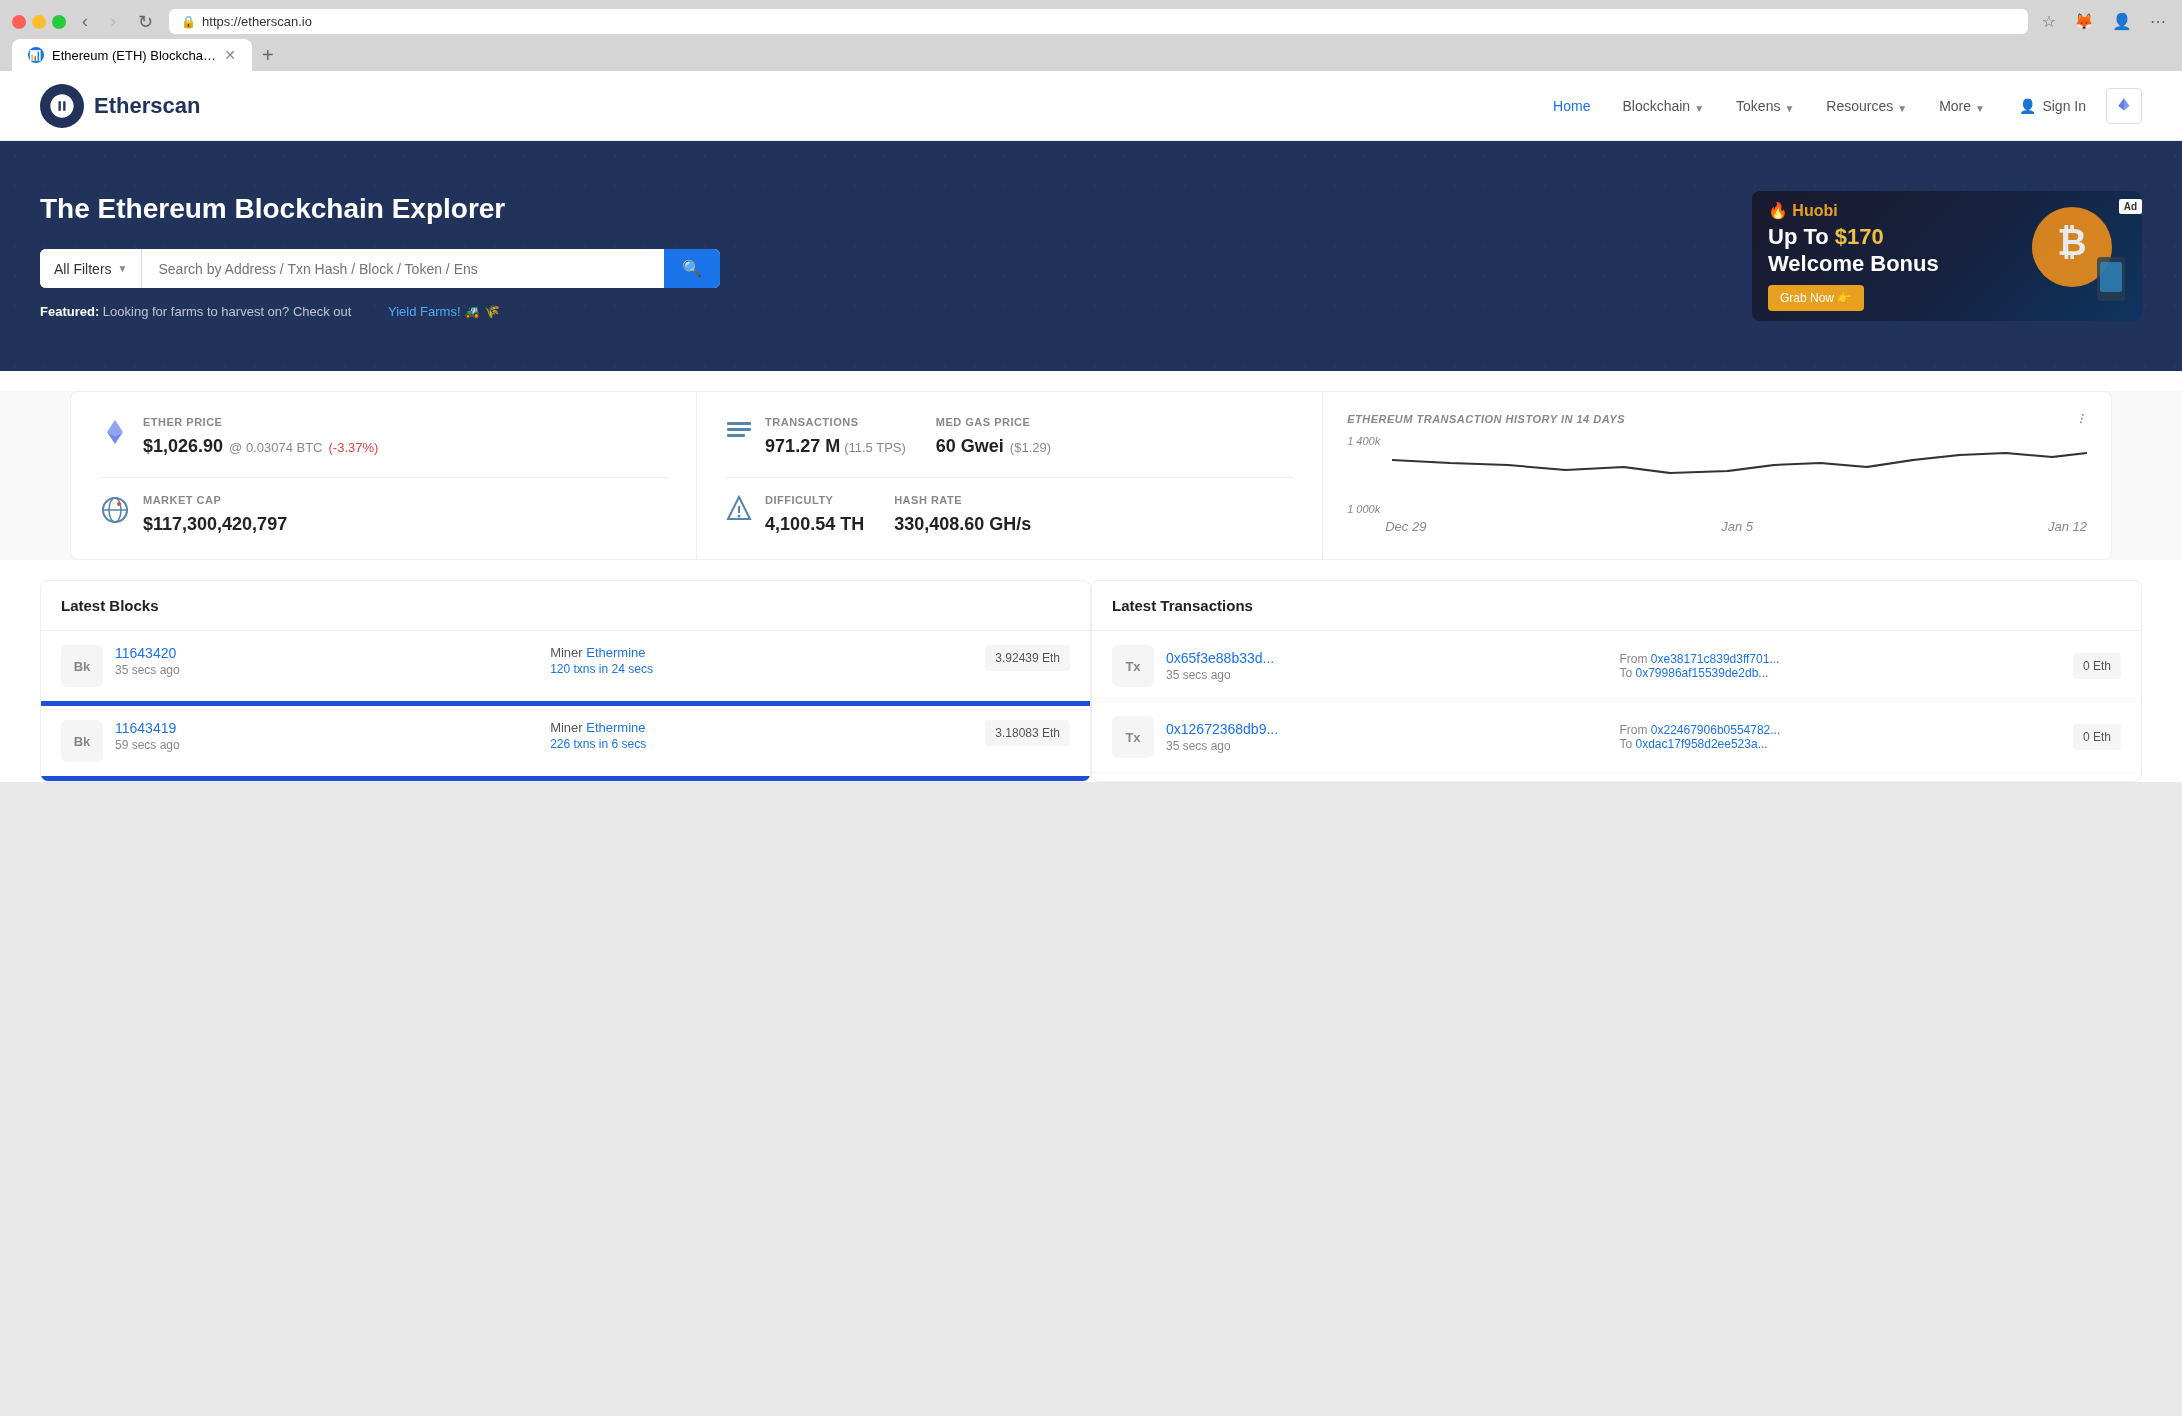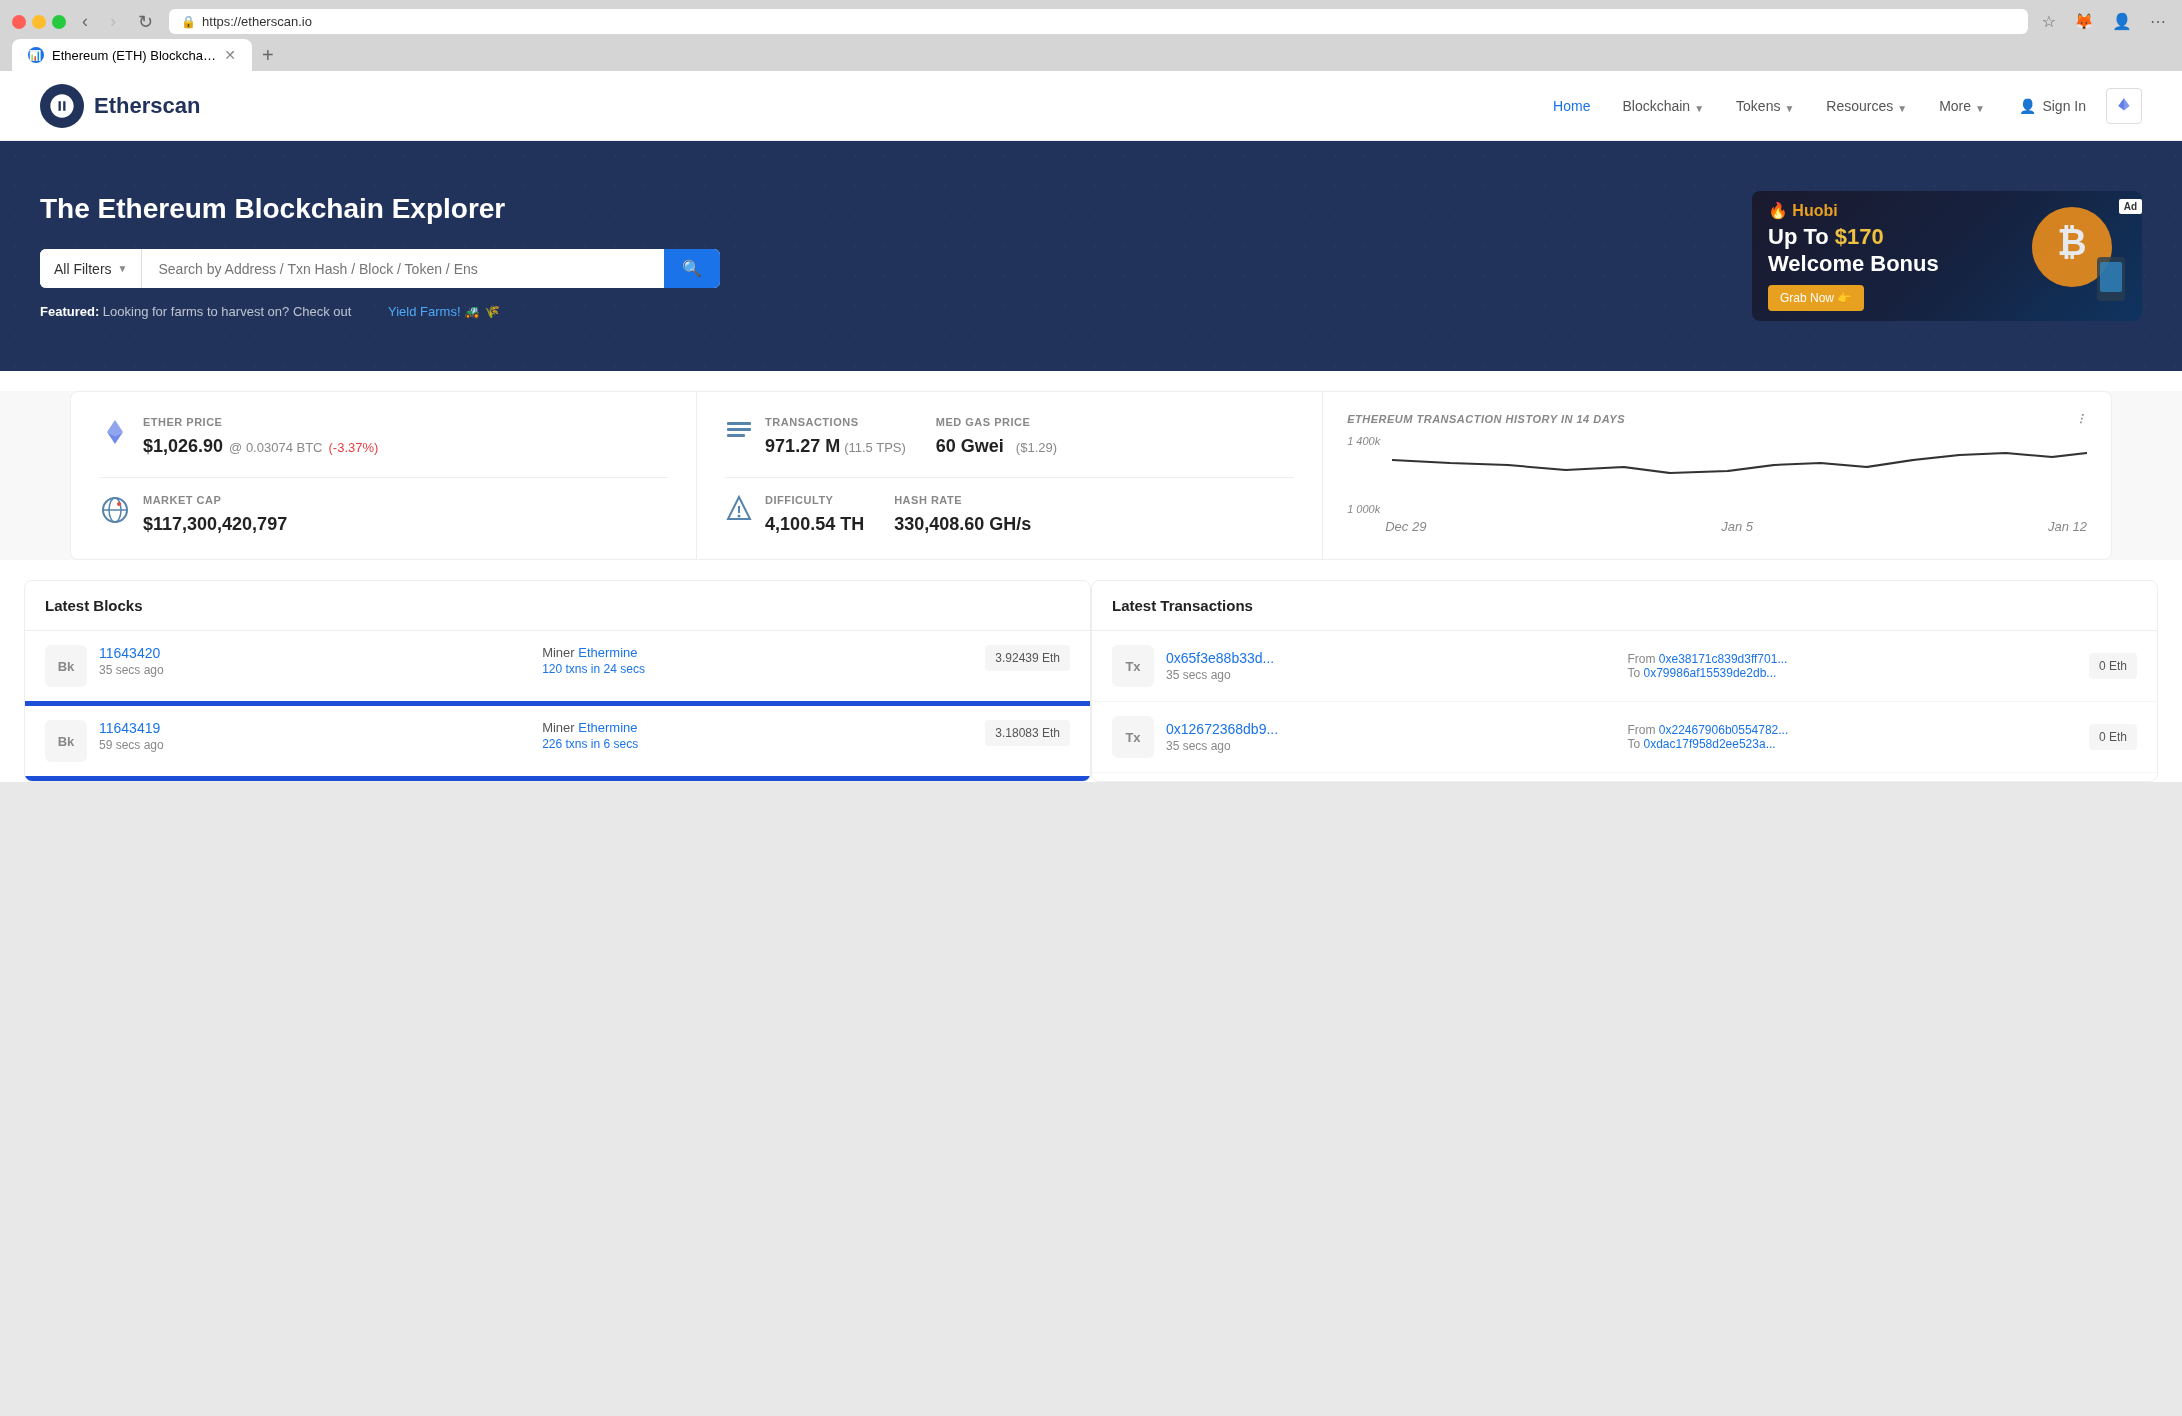--- a/index.html
+++ b/index.html
@@ -76,21 +76,21 @@
     .stats-left-col { padding: 24px 28px; border-right: 1px solid #eee; flex: 1; }
     .stats-mid-col { padding: 24px 28px; border-right: 1px solid #eee; flex: 1; }
     .stats-right-col { padding: 20px 24px; flex: 1.3; font-style: italic; }
     .stats-divider { border: none; border-top: 1px solid #eee; margin: 16px 0; }
     .chart-title { font-size: 11px; font-weight: 600; color: #888; text-transform: uppercase; letter-spacing: 0.5px; margin-bottom: 10px; display: flex; justify-content: space-between; align-items: center; }
     .chart-more { cursor: pointer; color: #888; }
     .chart-area { height: 100px; position: relative; }
     .chart-labels-x { display: flex; justify-content: space-between; font-size: 13px; color: #888; margin-top: 4px; }
 
     
-    .latest-section { display: flex; margin: 20px 24px; }
+    .latest-section { display: flex; margin: 20px 40px; }
     .latest-card { flex: 1; background: white; border-radius: 8px; border: 1px solid #eee; padding: 0; overflow: hidden; }
     .latest-card-header { padding: 16px 20px; border-bottom: 1px solid #eee; font-size: 15px; font-weight: 600; color: #222; }
     .block-item { display: flex; align-items: flex-start; gap: 12px; padding: 14px 20px; border-bottom: 5px solid #1d4ed8; }
     .block-icon { width: 42px; height: 42px; background: #f5f5f5; border-radius: 6px; display: flex; align-items: center; justify-content: center; font-size: 13px; font-weight: 600; color: #888; flex-shrink: 0; }
     .block-info { flex: 1; }
     .block-number { color: #1a73e8; text-decoration: none; font-size: 14px; font-weight: 500; }
     .block-time { color: #888; font-size: 12px; margin-top: 2px; }
     .block-miner { font-size: 13px; color: #555; }
     .block-miner-link { color: #1a73e8; text-decoration: none; }
     .block-txns { font-size: 12px; color: #1a73e8; text-decoration: none; margin-top: 2px; }
@@ -282,21 +282,21 @@
             <div>
               <div class="stat-label">TRANSACTIONS</div>
               <div style="display:flex; align-items:baseline; gap:4px;">
                 <span class="stat-value">971.27 M</span>
                 <span class="stat-sub">(11.5 TPS)</span>
               </div>
             </div>
           </div>
           <div>
             <div class="stat-label">MED GAS PRICE</div>
-            <div style="display:flex; align-items:baseline; gap:12px;">
+            <div style="display:flex; align-items:baseline; gap:6px;">
               <span class="stat-value">60 Gwei</span>
               <span class="stat-sub">($1.29)</span>
             </div>
           </div>
         </div>
         <hr class="stats-divider">
         <div style="display:flex; gap:30px;">
           <div class="stat-with-icon">
             <div>
               <svg width="28" height="28" viewBox="0 0 28 28">

